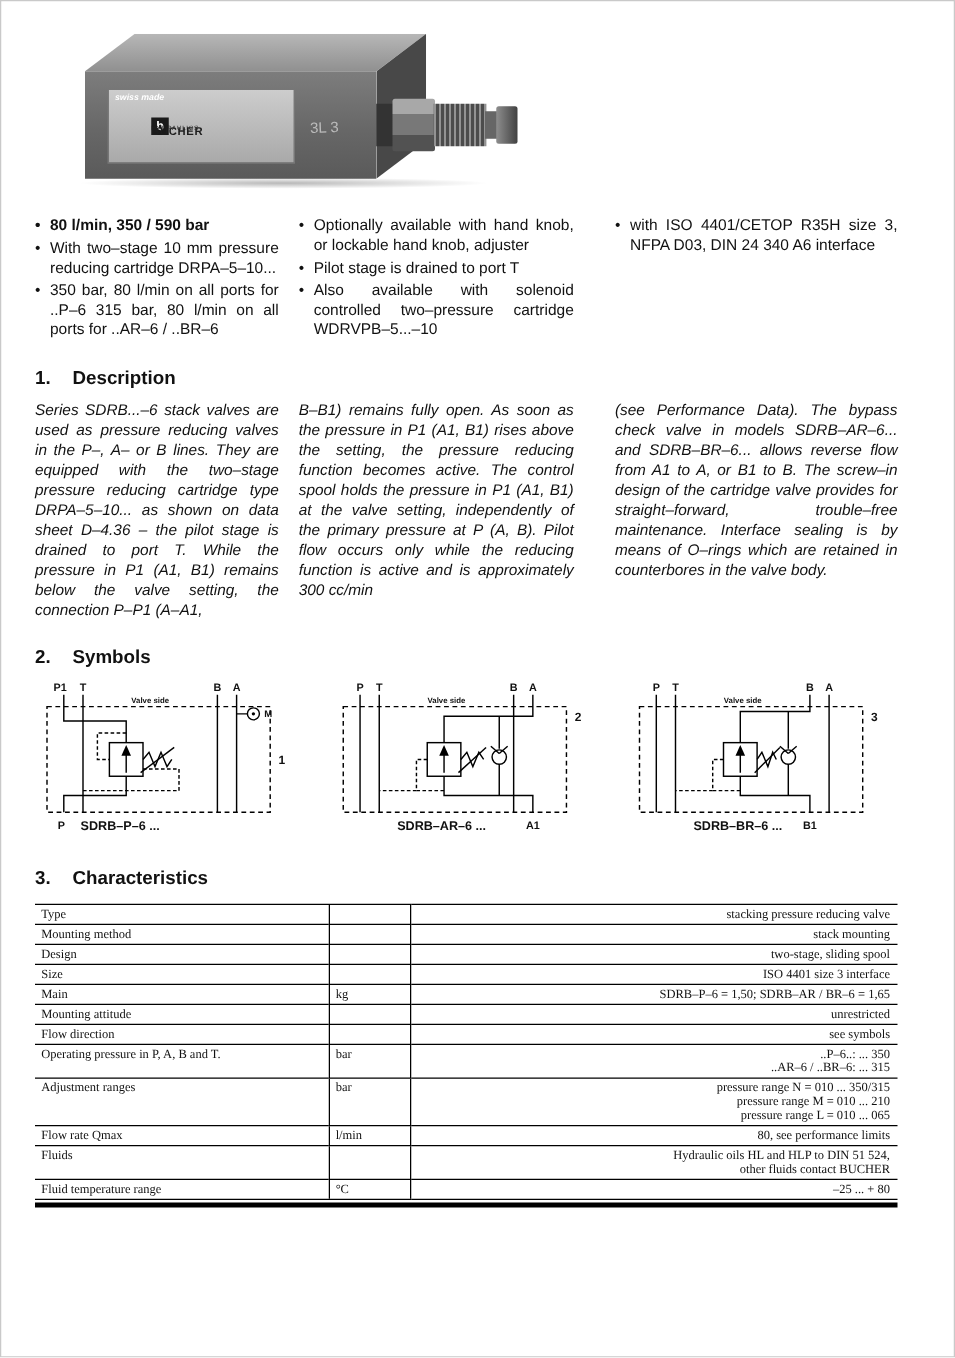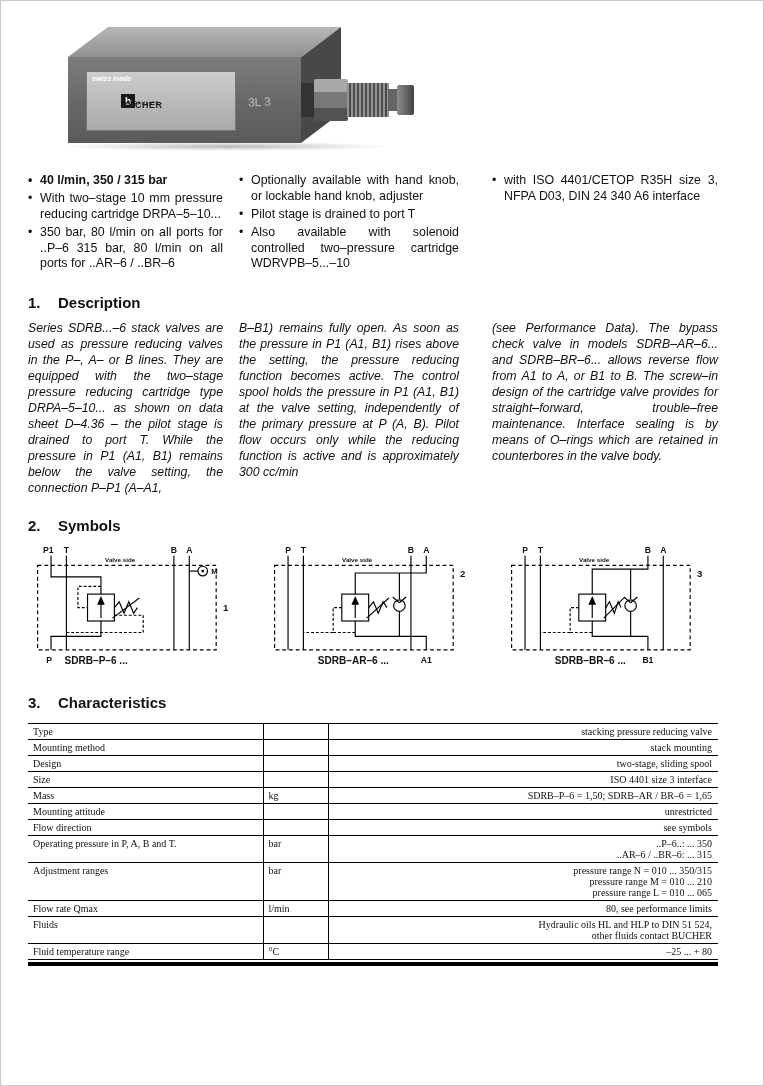--- a/index.html
+++ b/index.html
@@ -100,21 +100,21 @@
     <div class="v-stamp">3L 3</div>
     <div class="v-seat"></div>
     <div class="v-hex"></div>
     <div class="v-knurl"></div>
     <div class="v-stem"></div>
     <div class="v-cap"></div>
   </div>
 
   <section class="features">
     <ul class="fcol1">
-      <li class="bold">40 l/min, 350 / 315 bar</li>
+      <li class="bold">80 l/min, 350 / 590 bar</li>
       <li>With two–stage 10 mm pressure reducing cartridge DRPA–5–10...</li>
       <li>350 bar, 80 l/min on all ports for ..P–6 315 bar, 80 l/min on all ports for ..AR–6 / ..BR–6</li>
     </ul>
     <ul class="fcol2">
       <li>Optionally available with hand knob, or lockable hand knob, adjuster</li>
       <li>Pilot stage is drained to port T</li>
       <li>Also available with solenoid controlled two–pressure cartridge WDRVPB–5...–10</li>
     </ul>
     <ul class="fcol3">
       <li>with ISO 4401/CETOP R35H size 3, NFPA D03, DIN 24 340 A6 interface</li>
@@ -262,21 +262,21 @@
             </td>
         </tr>
         <tr>
           <td class="prop">Size</td>
           <td class="unit"></td>
           <td class="val">
               <div>ISO 4401 size 3 interface</div>
             </td>
         </tr>
         <tr>
-          <td class="prop">Mass</td>
+          <td class="prop">Main</td>
           <td class="unit">kg</td>
           <td class="val">
               <div>SDRB–P–6 = 1,50; SDRB–AR / BR–6 = 1,65</div>
             </td>
         </tr>
         <tr>
           <td class="prop">Mounting attitude</td>
           <td class="unit"></td>
           <td class="val">
               <div>unrestricted</div>

